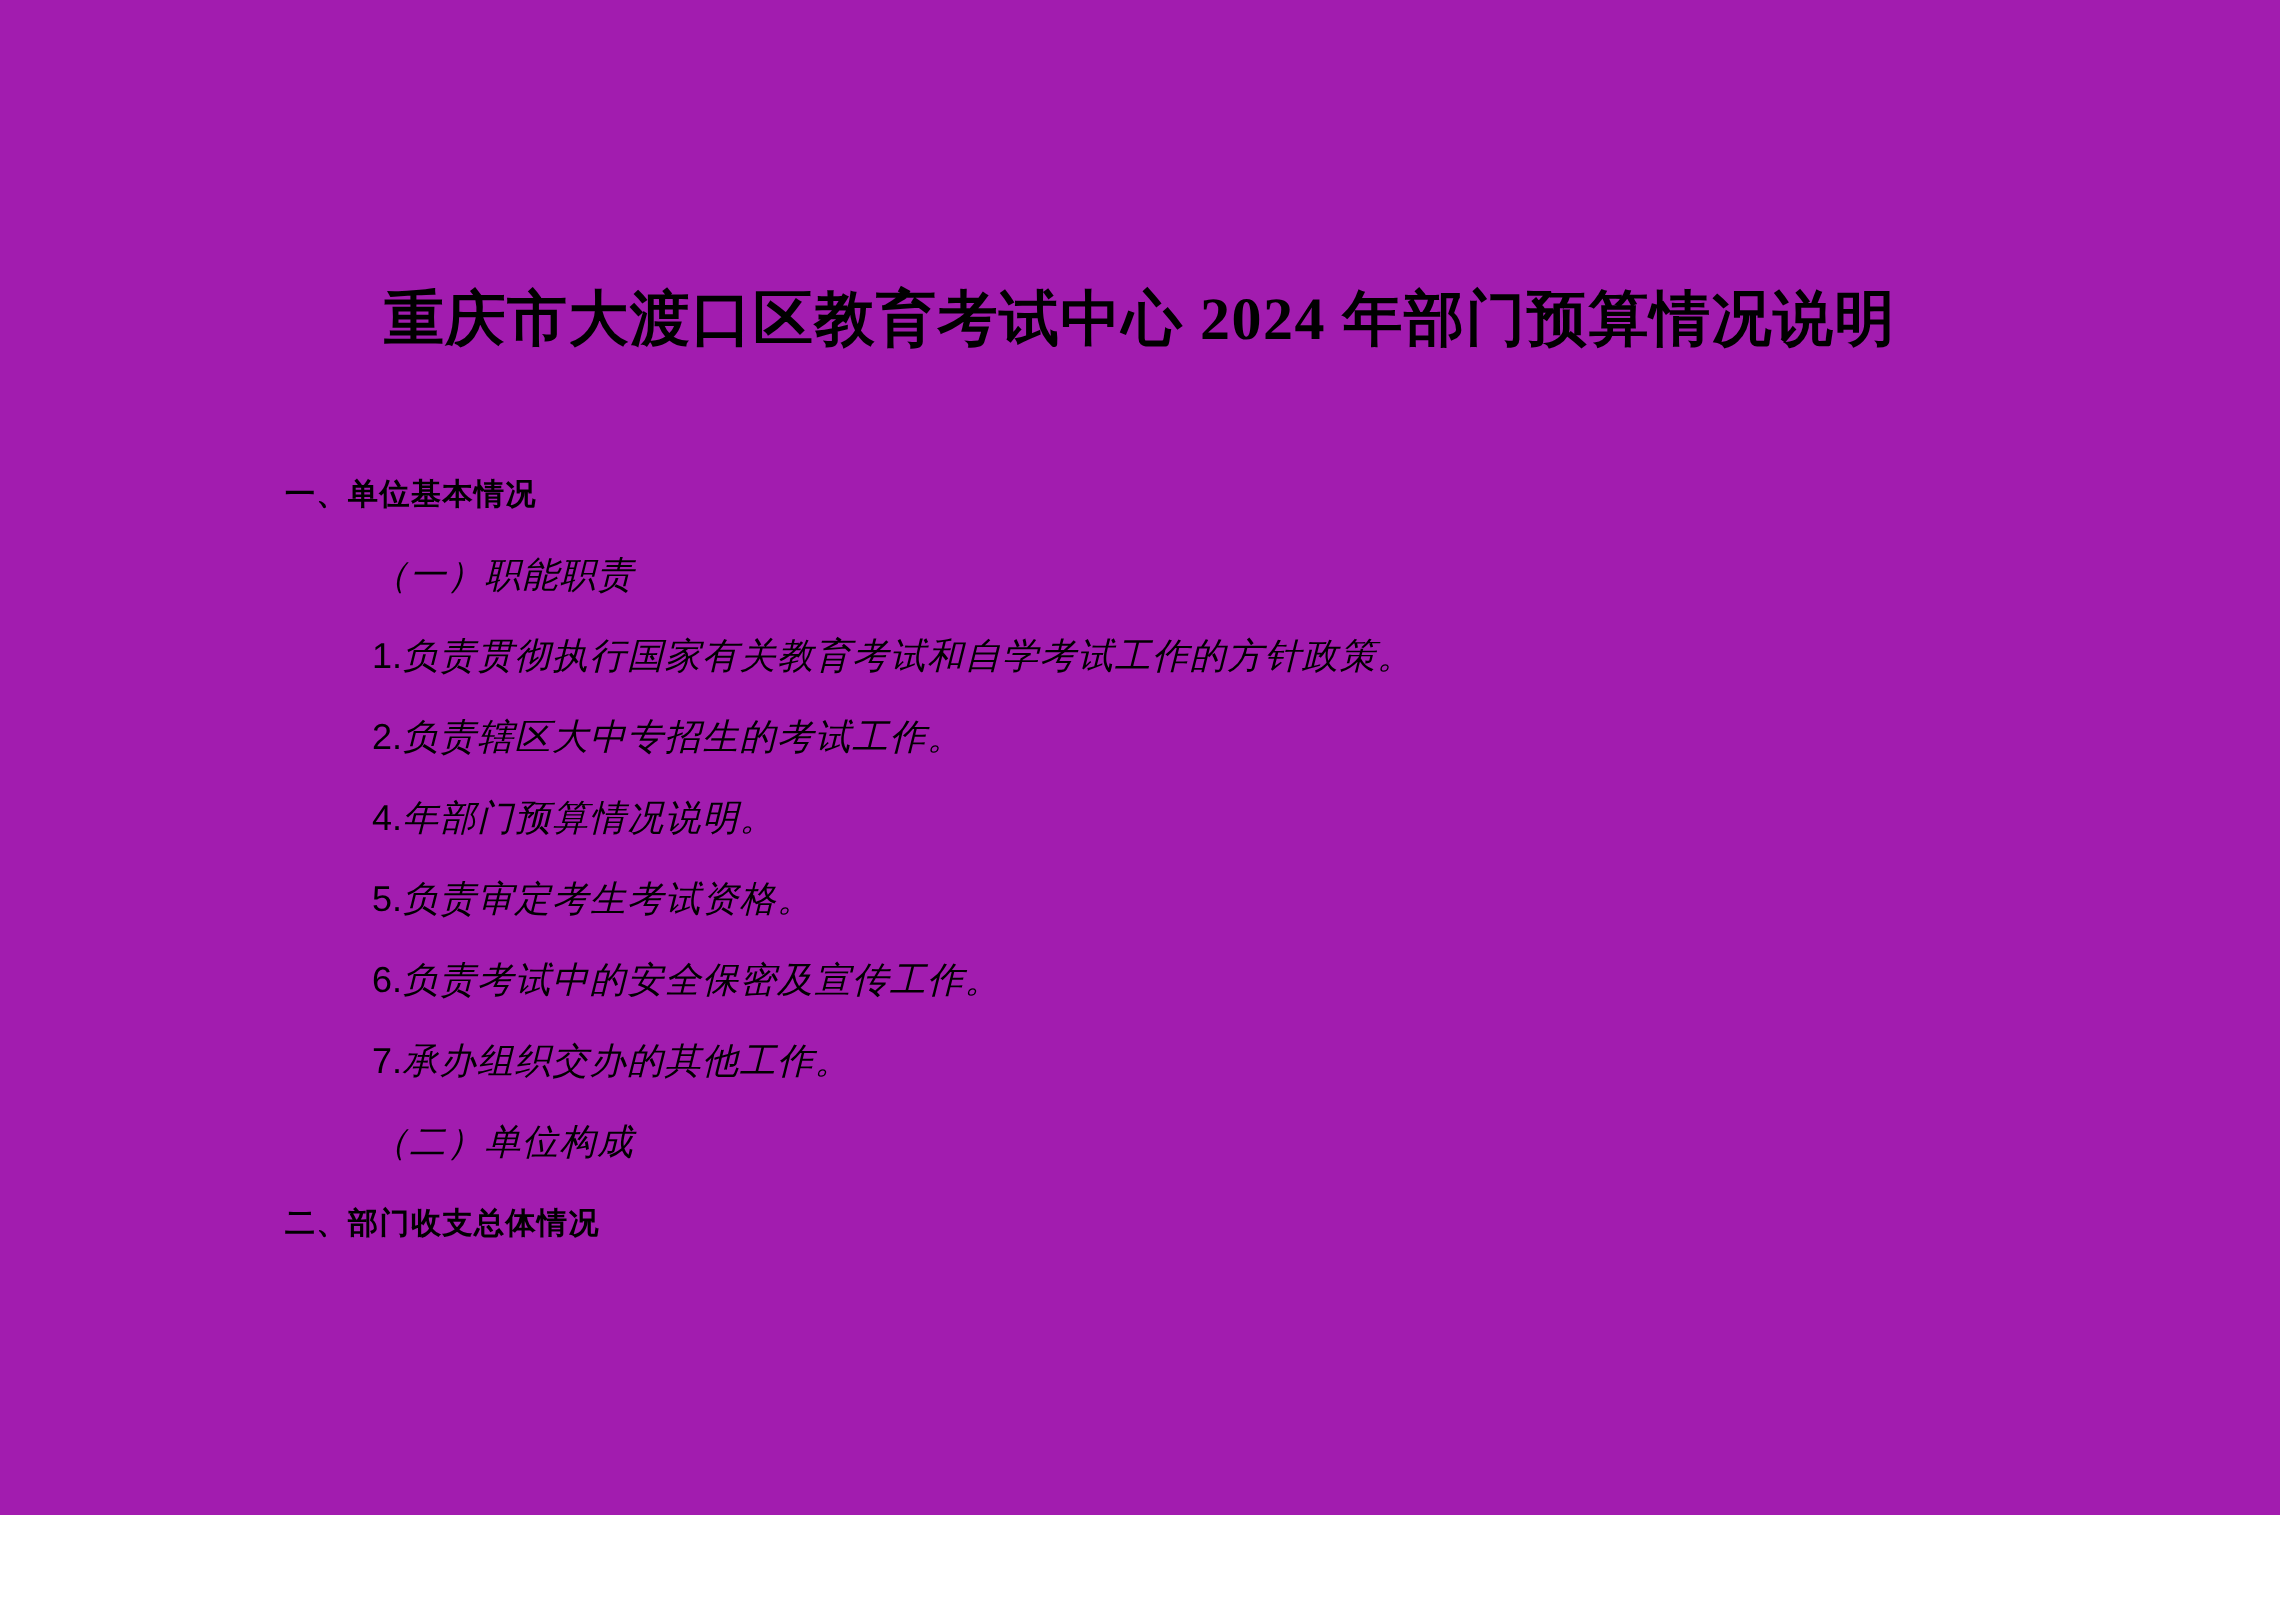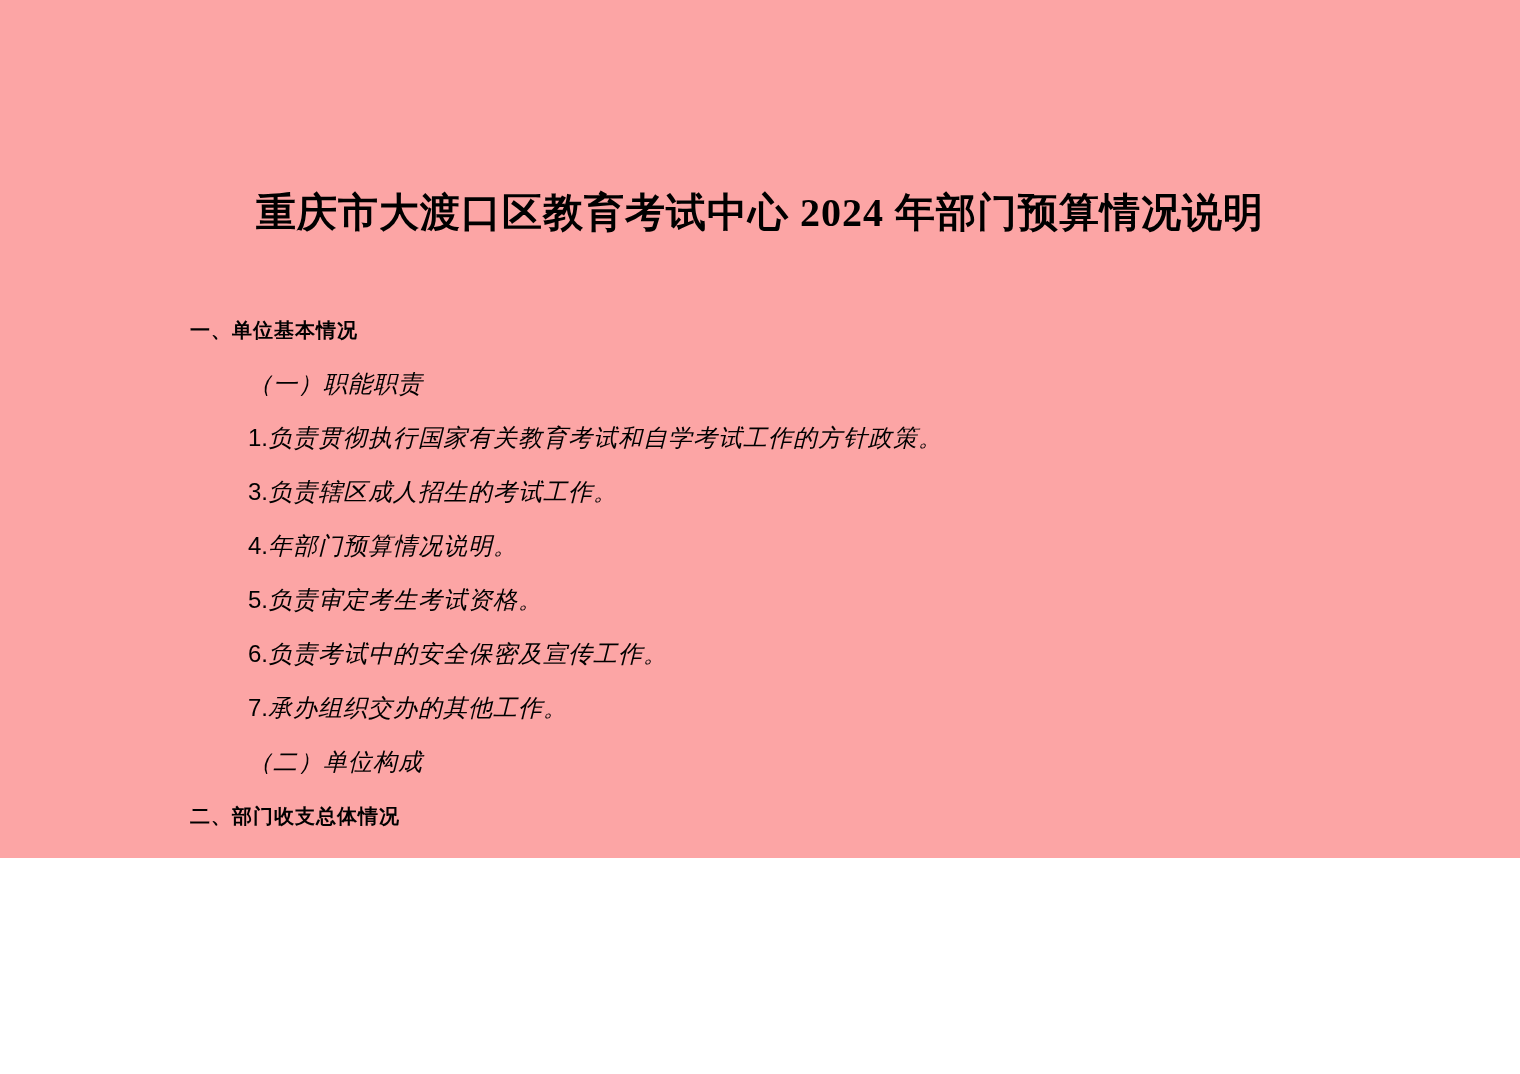--- a/index.html
+++ b/index.html
@@ -3,22 +3,22 @@
 <meta charset="utf-8">
 <style>
   html, body {
     margin: 0;
     padding: 0;
     background: #ffffff;
   }
   .page {
     position: relative;
     width: 1520px;
-    height: 858px;
-    background: #fca5a5;
+    height: 1010px;
+    background: #a21caf;
     color: #000000;
     overflow: hidden;
     font-family: "Liberation Serif", "DejaVu Serif", serif;
   }
   .doc-title {
     position: absolute;
     top: 189px;
     left: 0;
     width: 100%;
     margin: 0;
@@ -70,22 +70,22 @@
   <h1 class="doc-title">重庆市大渡口区教育考试中心 2024 年部门预算情况说明</h1>
 
   <div class="doc-body">
 
     <p class="h-bold">一、单位基本情况</p>
 
     <p class="kai indent">（一）职能职责</p>
 
     <p class="kai indent"><span class="num">1.</span><span>负责贯彻执行国家有关教育考试和自学考试工作的方针政策。</span></p>
 
+    <p class="kai indent"><span class="num">2.</span><span>负责辖区大中专招生的考试工作。</span></p>
 
-    <p class="kai indent"><span class="num">3.</span><span>负责辖区成人招生的考试工作。</span></p>
 
     <p class="kai indent"><span class="num">4.</span><span>年部门预算情况说明。</span></p>
 
     <p class="kai indent"><span class="num">5.</span><span>负责审定考生考试资格。</span></p>
 
     <p class="kai indent"><span class="num">6.</span><span>负责考试中的安全保密及宣传工作。</span></p>
 
     <p class="kai indent"><span class="num">7.</span><span>承办组织交办的其他工作。</span></p>
 
     <p class="kai indent">（二）单位构成</p>

